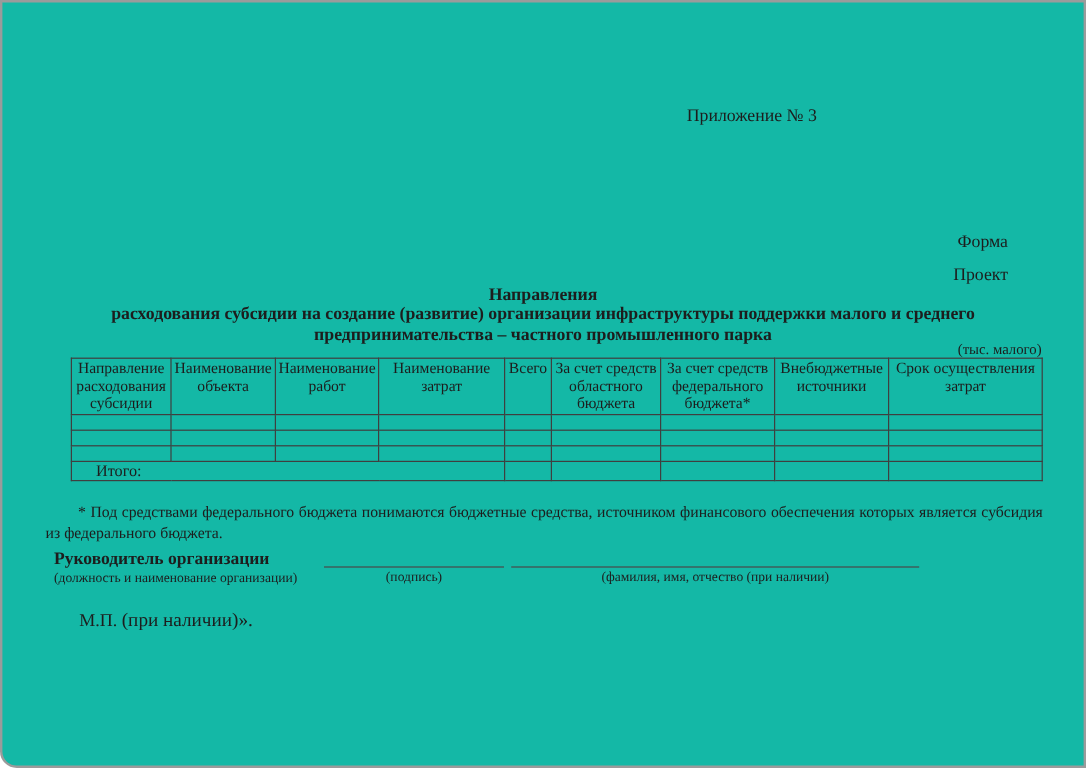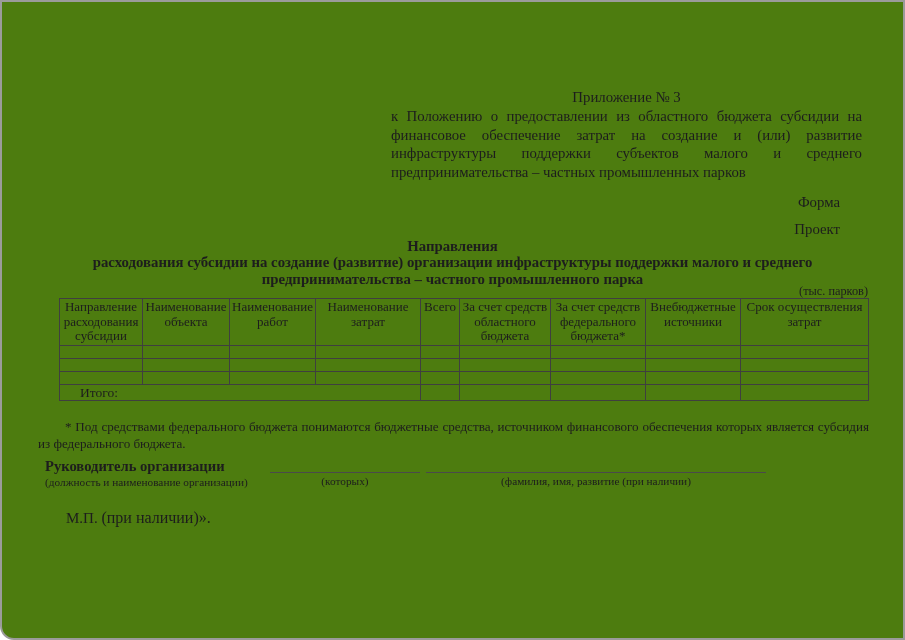--- a/index.html
+++ b/index.html
@@ -1,21 +1,21 @@
 <!DOCTYPE html>
 <html><head>
 <meta charset="utf-8">
 <style>
   html, body { margin: 0; padding: 0; background: #ffffff; }
   .page {
     position: relative;
     width: 905px;
     height: 640px;
     box-sizing: border-box;
-    background: #4d7c0f;
+    background: #14b8a6;
     border: 2px solid #9b9b9b;
     border-radius: 0 0 0 14px;
     font-family: "Liberation Serif", "DejaVu Serif", serif;
     color: #1d1d1d;
     overflow: hidden;
   }
   .abs { position: absolute; }
 
   .appendix-block {
     left: 389px; top: 86px; width: 471px;
@@ -80,33 +80,32 @@
   .stamp { left: 64px; top: 507px; font-size: 15px; }
   .stamp .stamp-note { font-size: 16px; }
 </style>
 </head>
 <body>
 
 <div class="page">
 
   <div class="abs appendix-block">
     <div class="appendix-title">Приложение № 3</div>
-    <div class="appendix-body">к Положению о предоставлении из областного бюджета субсидии на финансовое обеспечение затрат на создание и (или) развитие инфраструктуры поддержки субъектов малого и среднего предпринимательства – частных промышленных парков</div>
   </div>
 
   <div class="abs form-label">Форма</div>
   <div class="abs project-label">Проект</div>
 
   <div class="abs doc-title">
     <div>Направления</div>
     <div>расходования субсидии на создание (развитие) организации инфраструктуры поддержки малого и среднего</div>
     <div>предпринимательства – частного промышленного парка</div>
   </div>
 
-  <div class="abs units-note">(тыс. парков)</div>
+  <div class="abs units-note">(тыс. малого)</div>
 
   <table class="directions">
     <colgroup>
       <col style="width:83px">
         <col style="width:87px">
         <col style="width:86px">
       <col style="width:105px">
         <col style="width:39px">
         <col style="width:91px">
       <col style="width:95px">
@@ -172,23 +171,23 @@
         </tr>
     </tbody>
   </table>
 
   <div class="abs footnote">* Под средствами федерального бюджета понимаются бюджетные средства, источником финансового обеспечения которых является субсидия из федерального бюджета.</div>
 
   <div class="abs sig-head">Руководитель организации</div>
   <div class="abs sig-head-sub">(должность и наименование организации)</div>
 
   <div class="abs sig-line-1"></div>
-  <div class="abs sig-label-1">(которых)</div>
+  <div class="abs sig-label-1">(подпись)</div>
 
   <div class="abs sig-line-2"></div>
-  <div class="abs sig-label-2">(фамилия, имя, развитие (при наличии)</div>
+  <div class="abs sig-label-2">(фамилия, имя, отчество (при наличии)</div>
 
   <div class="abs stamp">
     <span>М.П.</span>
     <span class="stamp-note">(при наличии)».</span>
   </div>
 
 </div>
 
 </body></html>

